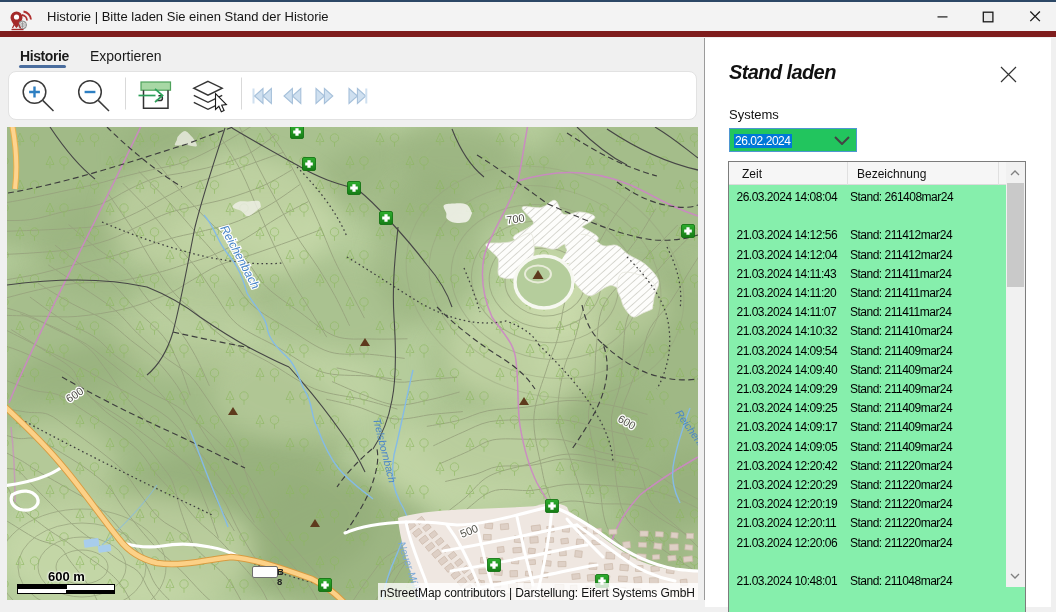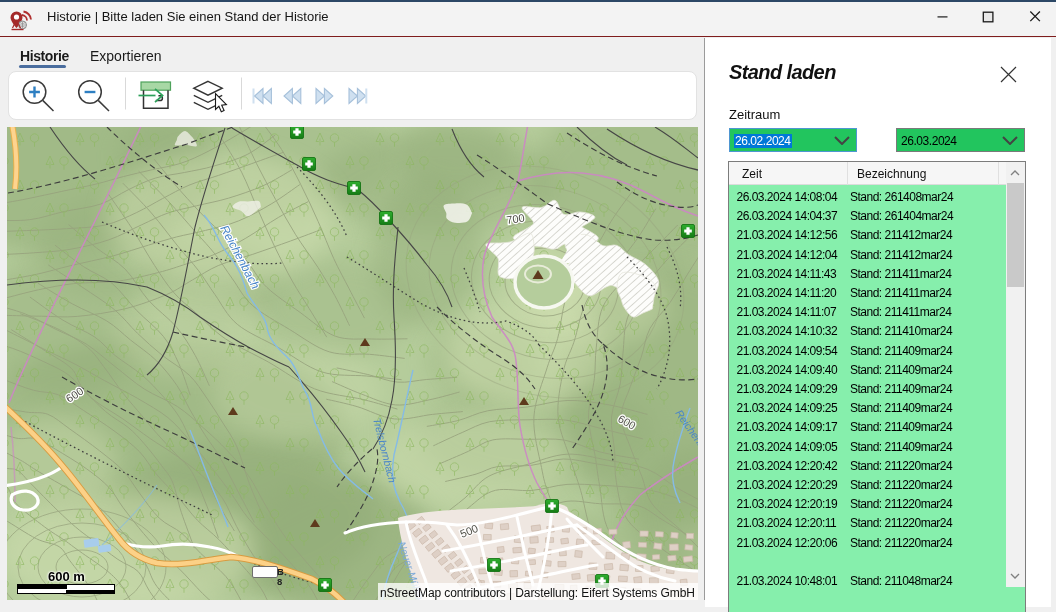--- a/index.html
+++ b/index.html
@@ -1,19 +1,19 @@
 <!DOCTYPE html>
 <html><head>
 <meta charset="utf-8">
 <style>
   * { margin:0; padding:0; box-sizing:border-box; }
   html,body { width:1056px; height:612px; overflow:hidden; background:#f0f0f0;
     font-family:"Liberation Sans", sans-serif; }
   .accent { position:absolute; left:0; top:0; width:1056px; height:2px; background:#2c4866; }
-  .titlebar { position:absolute; left:0; top:2px; width:1056px; height:35px; background:#f3f3f3; border-bottom:1px solid #7f1d1d; }
+  .titlebar { position:absolute; left:0; top:2px; width:1056px; height:35px; background:#f3f3f3; border-bottom:6px solid #7f1d1d; }
   .title-text { position:absolute; left:47px; top:6.5px; font-size:13px; color:#151515; }
   .winbtns { position:absolute; right:0; top:0; }
   .tabs { position:absolute; left:0; top:38px; width:1056px; height:30px; background:#f0f0f0; }
   .tab1 { position:absolute; left:20px; top:10px; font-size:14px; letter-spacing:-0.4px; font-weight:bold; color:#1a1a1a; }
   .tab2 { position:absolute; left:90px; top:10px; font-size:14px; color:#1a1a1a; }
   .tabline { position:absolute; left:19px; top:27px; width:47px; height:3px; border-radius:2px; background:#4a6d9e; }
   .toolbar { position:absolute; left:8px; top:71px; width:689px; height:49px; background:#fff; border:1px solid #e2e2e2; border-radius:8px; }
   .mapwrap { position:absolute; left:7px; top:127px; width:691px; height:473px; overflow:hidden; background:#b9cfa0; }
   .vsep { position:absolute; left:704px; top:38px; width:1px; height:562px; background:#9b9b9b; }
   .panel { position:absolute; left:705px; top:38px; width:346px; height:569px; background:#fff; }
@@ -473,49 +473,39 @@
 <div style="position:absolute;left:371px;top:456px;width:320px;height:17px;background:rgba(255,255,255,0.78);"></div>
 <div style="position:absolute;left:373px;top:458.5px;font-size:12px;color:#111;white-space:nowrap;letter-spacing:-0.1px;text-align:right;">nStreetMap contributors | Darstellung: Eifert Systems GmbH</div>
 <div style="position:absolute;left:245px;top:438.5px;width:21px;height:12.5px;background:#fdfdfd;border:1.4px solid #6e6e6e;border-radius:2px;font-size:9.5px;font-weight:bold;color:#222;text-align:center;line-height:10.5px;padding-left:24px;">B 8</div>
 </div>
 <div class="vsep"></div>
 <div class="panel">
   <div class="panel-title">Stand laden</div>
   <svg class="panel-x" viewBox="0 0 17 17">
       <path d="M1 1 L16 16 M16 1 L1 16" stroke="#333" stroke-width="1.2"></path>
     </svg>
-  <div class="zl">Zeitraum</div>
+  <div class="zl">Systems</div>
   <div class="combo combo1">
       <span class="val">26.02.2024</span>
-    <svg class="chev" viewBox="0 0 16 9">
-        <path d="M1 1 L8 8 L15 1" fill="none" stroke="#444" stroke-width="2"></path>
-      </svg>
-  </div>
-  <div class="combo combo2">
-      <span class="val">26.03.2024</span>
     <svg class="chev" viewBox="0 0 16 9">
         <path d="M1 1 L8 8 L15 1" fill="none" stroke="#444" stroke-width="2"></path>
       </svg>
   </div>
   <div class="gridbox">
     <div class="ghead">
         <span class="c1">Zeit</span>
         <span class="c2">Bezeichnung</span>
         <div class="gv1"></div>
         <div class="gv2"></div>
       </div>
     <div class="rows">
 <div class="row" style="top:0.0px">
           <span class="t">26.03.2024 14:08:04</span>
           <span class="b">Stand: 261408mar24</span>
         </div>
-<div class="row" style="top:19.2px">
-          <span class="t">26.03.2024 14:04:37</span>
-          <span class="b">Stand: 261404mar24</span>
-        </div>
 <div class="row" style="top:38.4px">
           <span class="t">21.03.2024 14:12:56</span>
           <span class="b">Stand: 211412mar24</span>
         </div>
 <div class="row" style="top:57.6px">
           <span class="t">21.03.2024 14:12:04</span>
           <span class="b">Stand: 211412mar24</span>
         </div>
 <div class="row" style="top:76.8px">
           <span class="t">21.03.2024 14:11:43</span>

